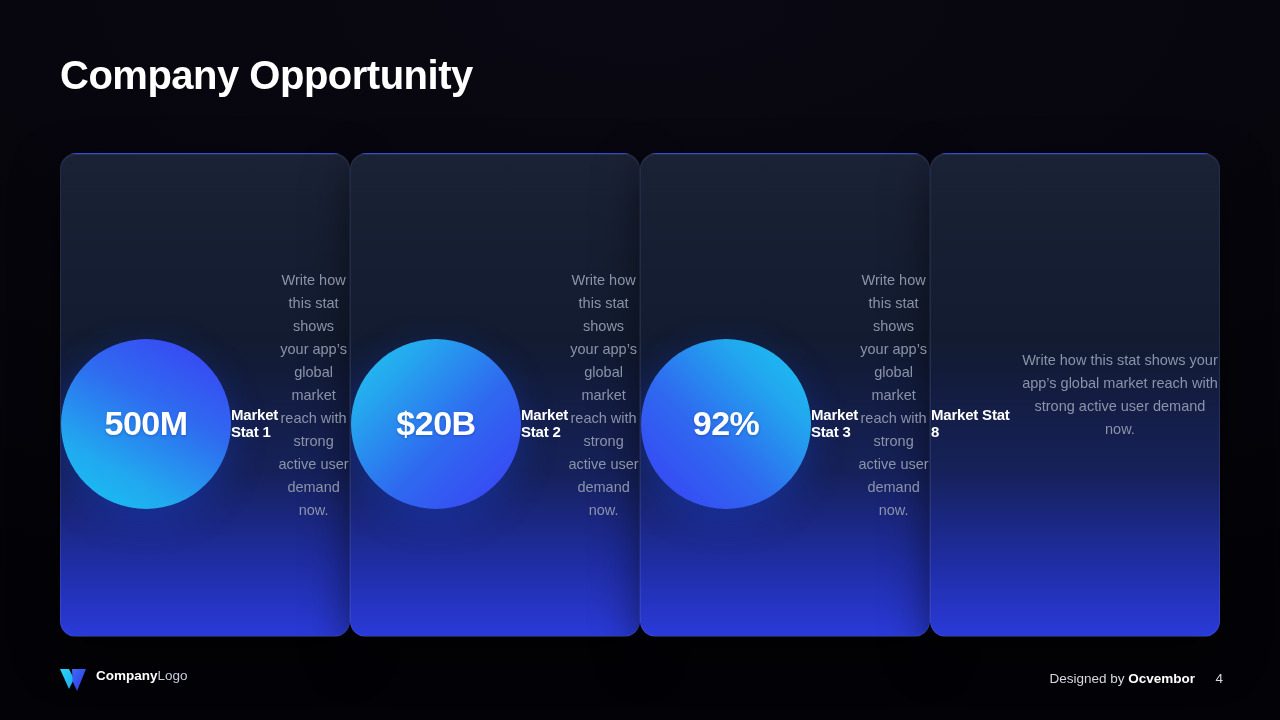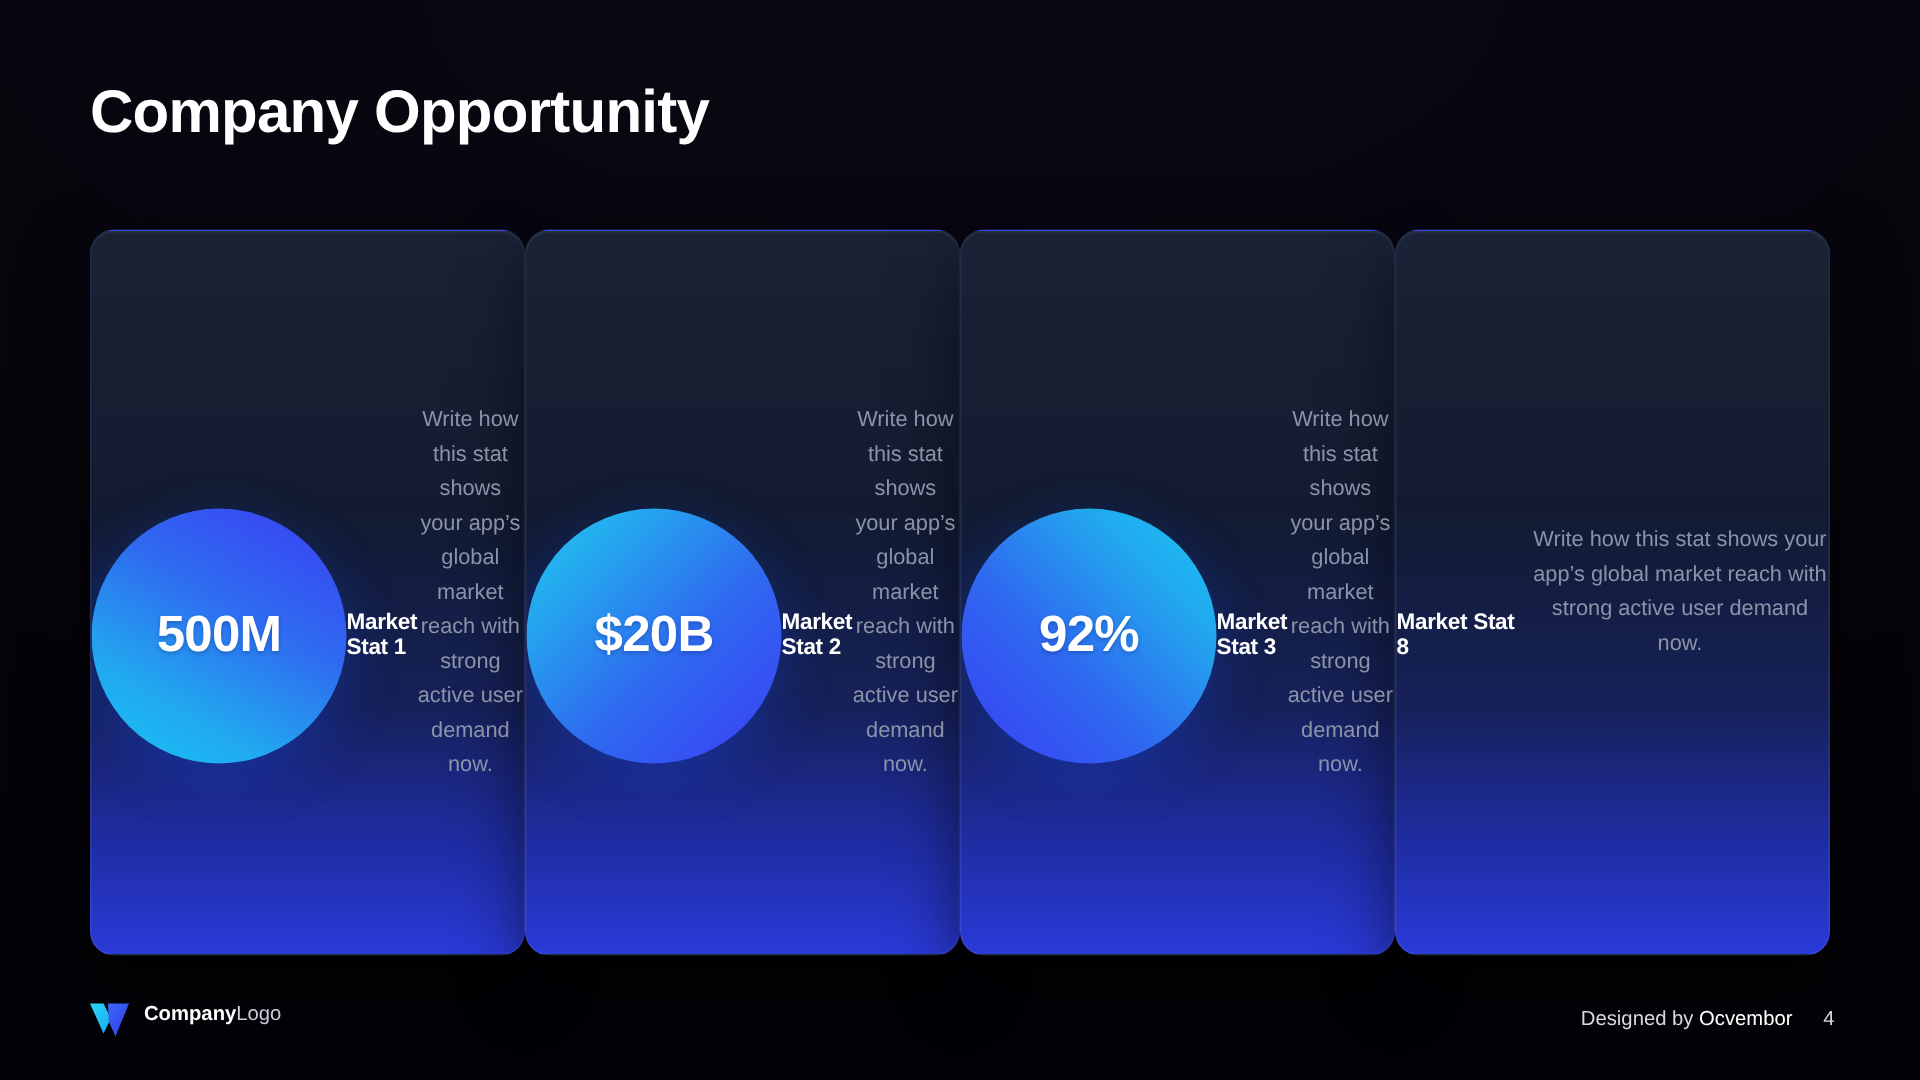--- a/index.html
+++ b/index.html
@@ -141,21 +141,21 @@
   #brand-text .bold { font-weight:bold; color:#ffffff; }
   #brand-text .light { font-weight:normal; color:#c9cddb; }
 
   #credit {
     position:absolute;
     right:85px; top:19px;
     font-size:13.5px;
     color:#d6d9e2;
     white-space:nowrap;
   }
-  #credit .bold { font-weight:normal; color:#ffffff; }
+  #credit .bold { font-weight:bold; color:#ffffff; }
 
   #page-number {
     position:absolute;
     right:57px; top:19px;
     font-size:13.5px;
     color:#d6d9e2;
   }
 </style>
 </head>
 <body>

